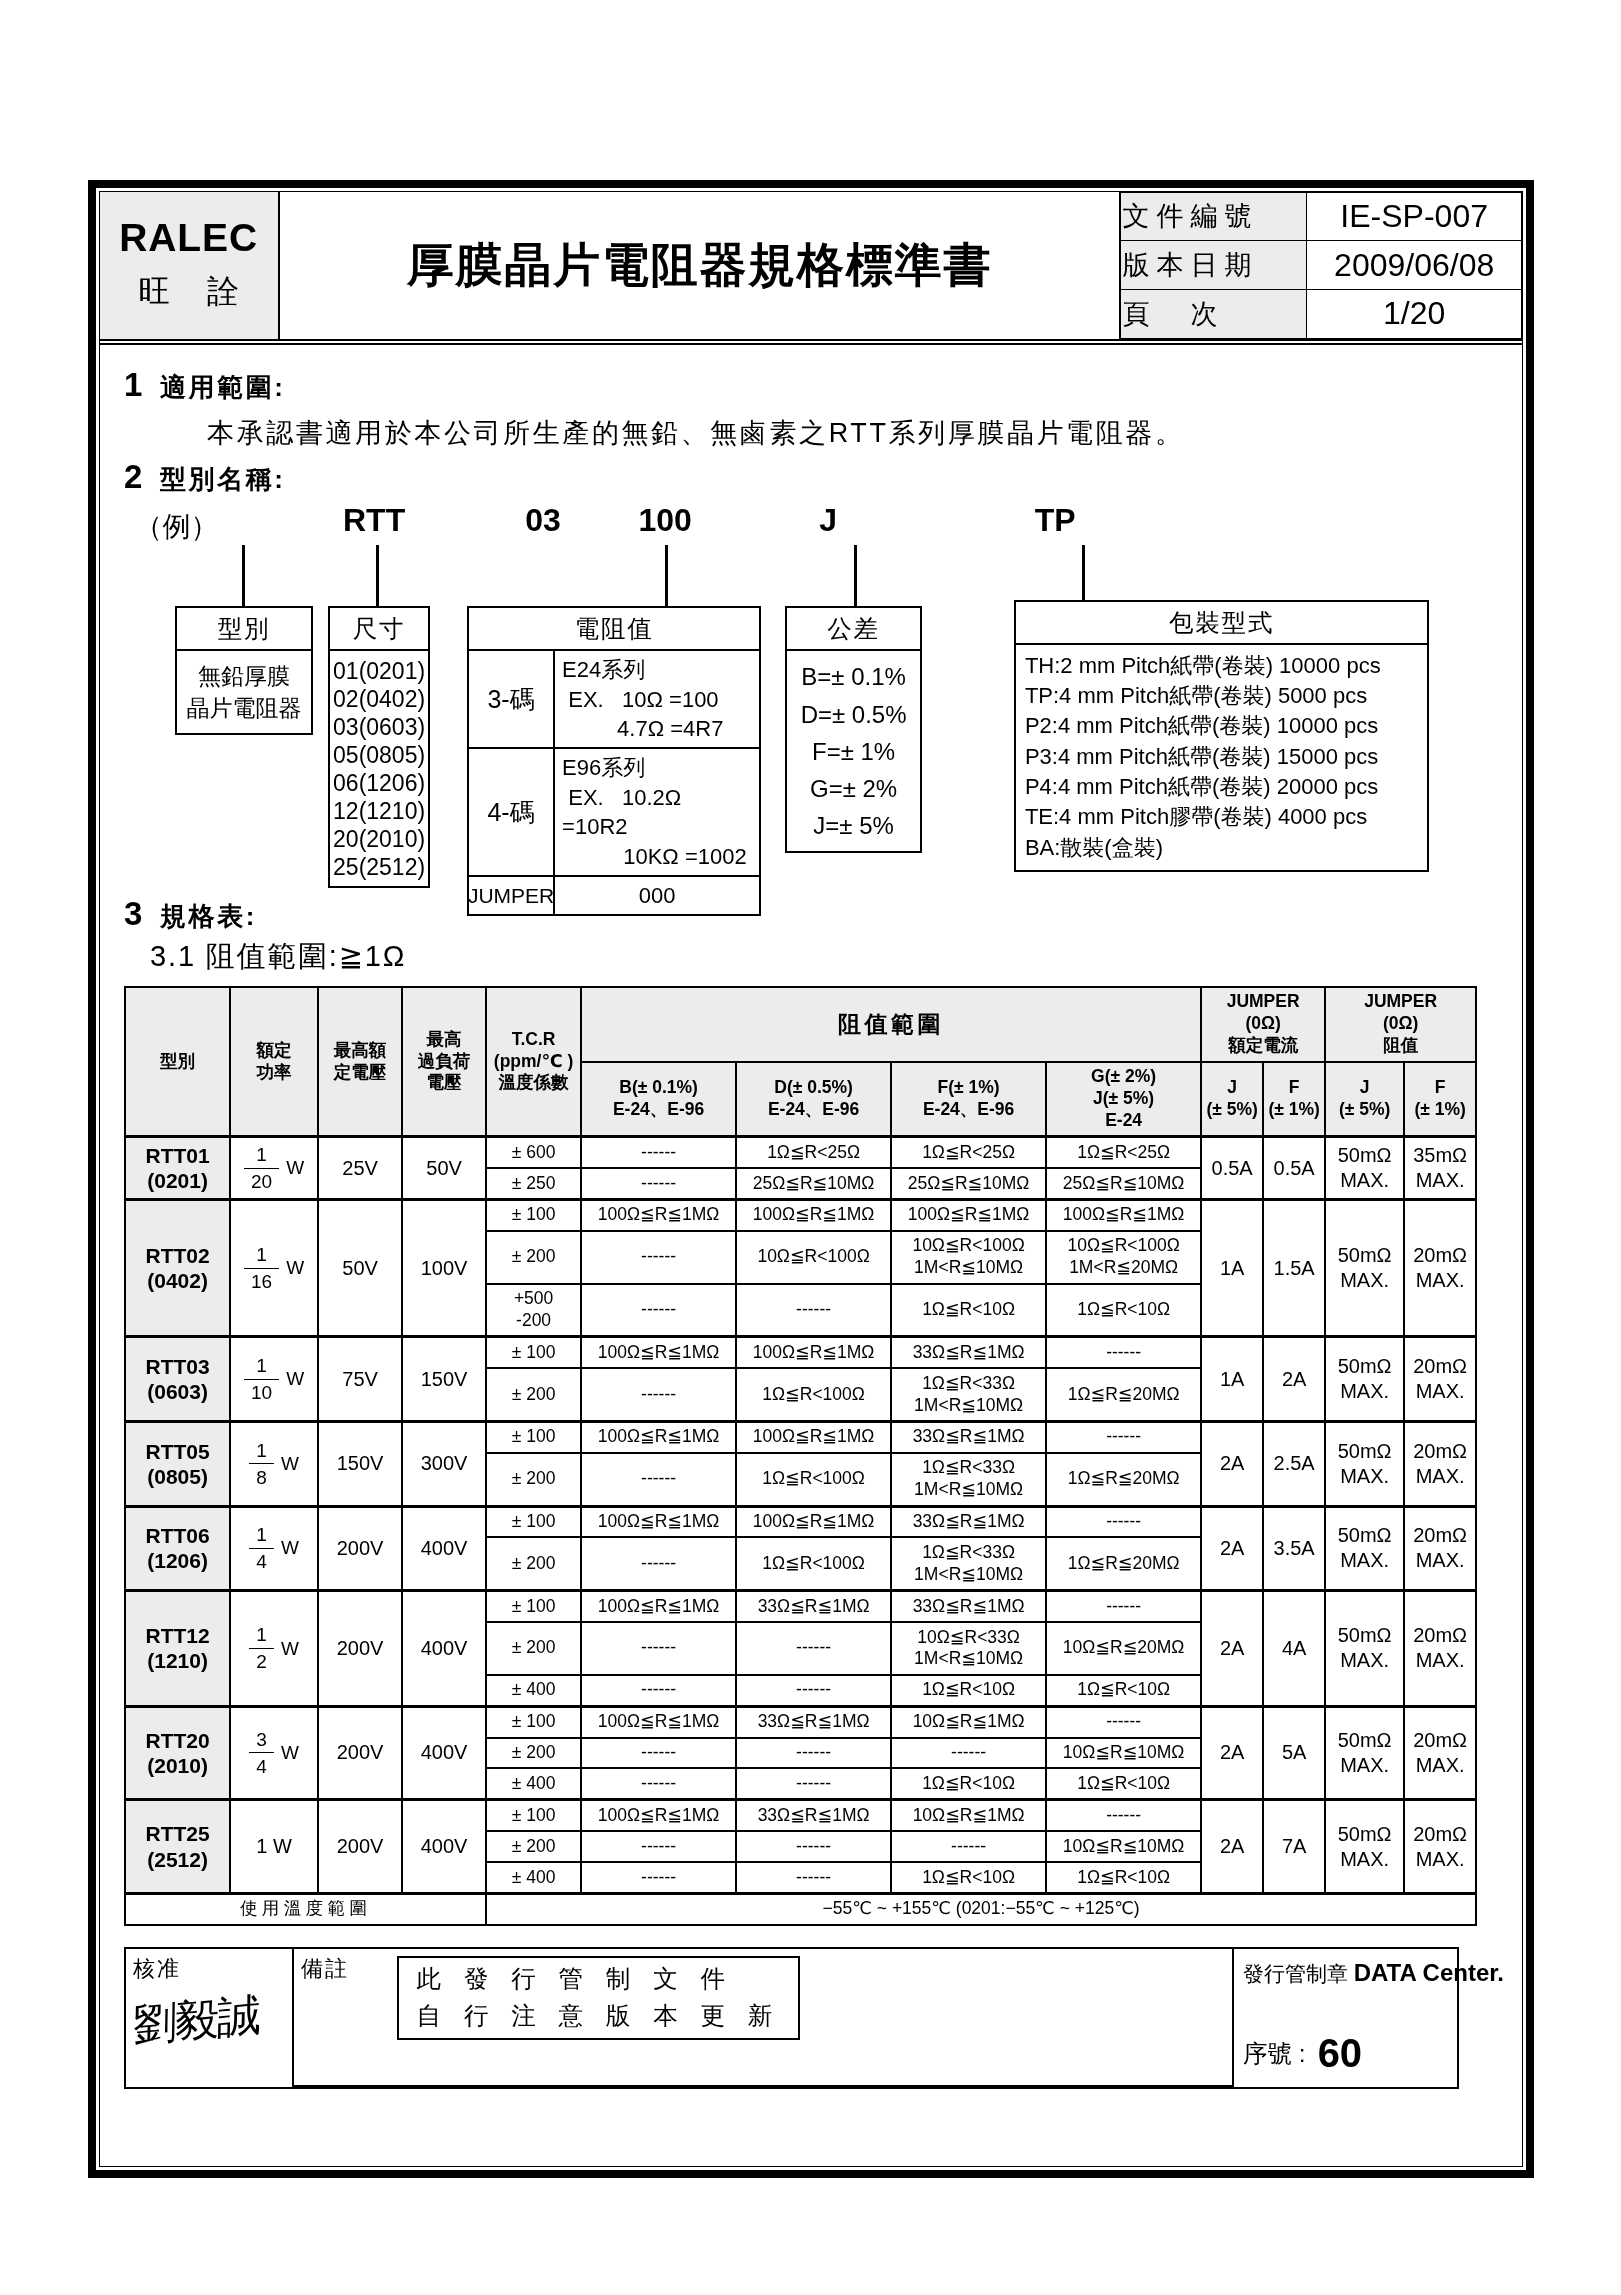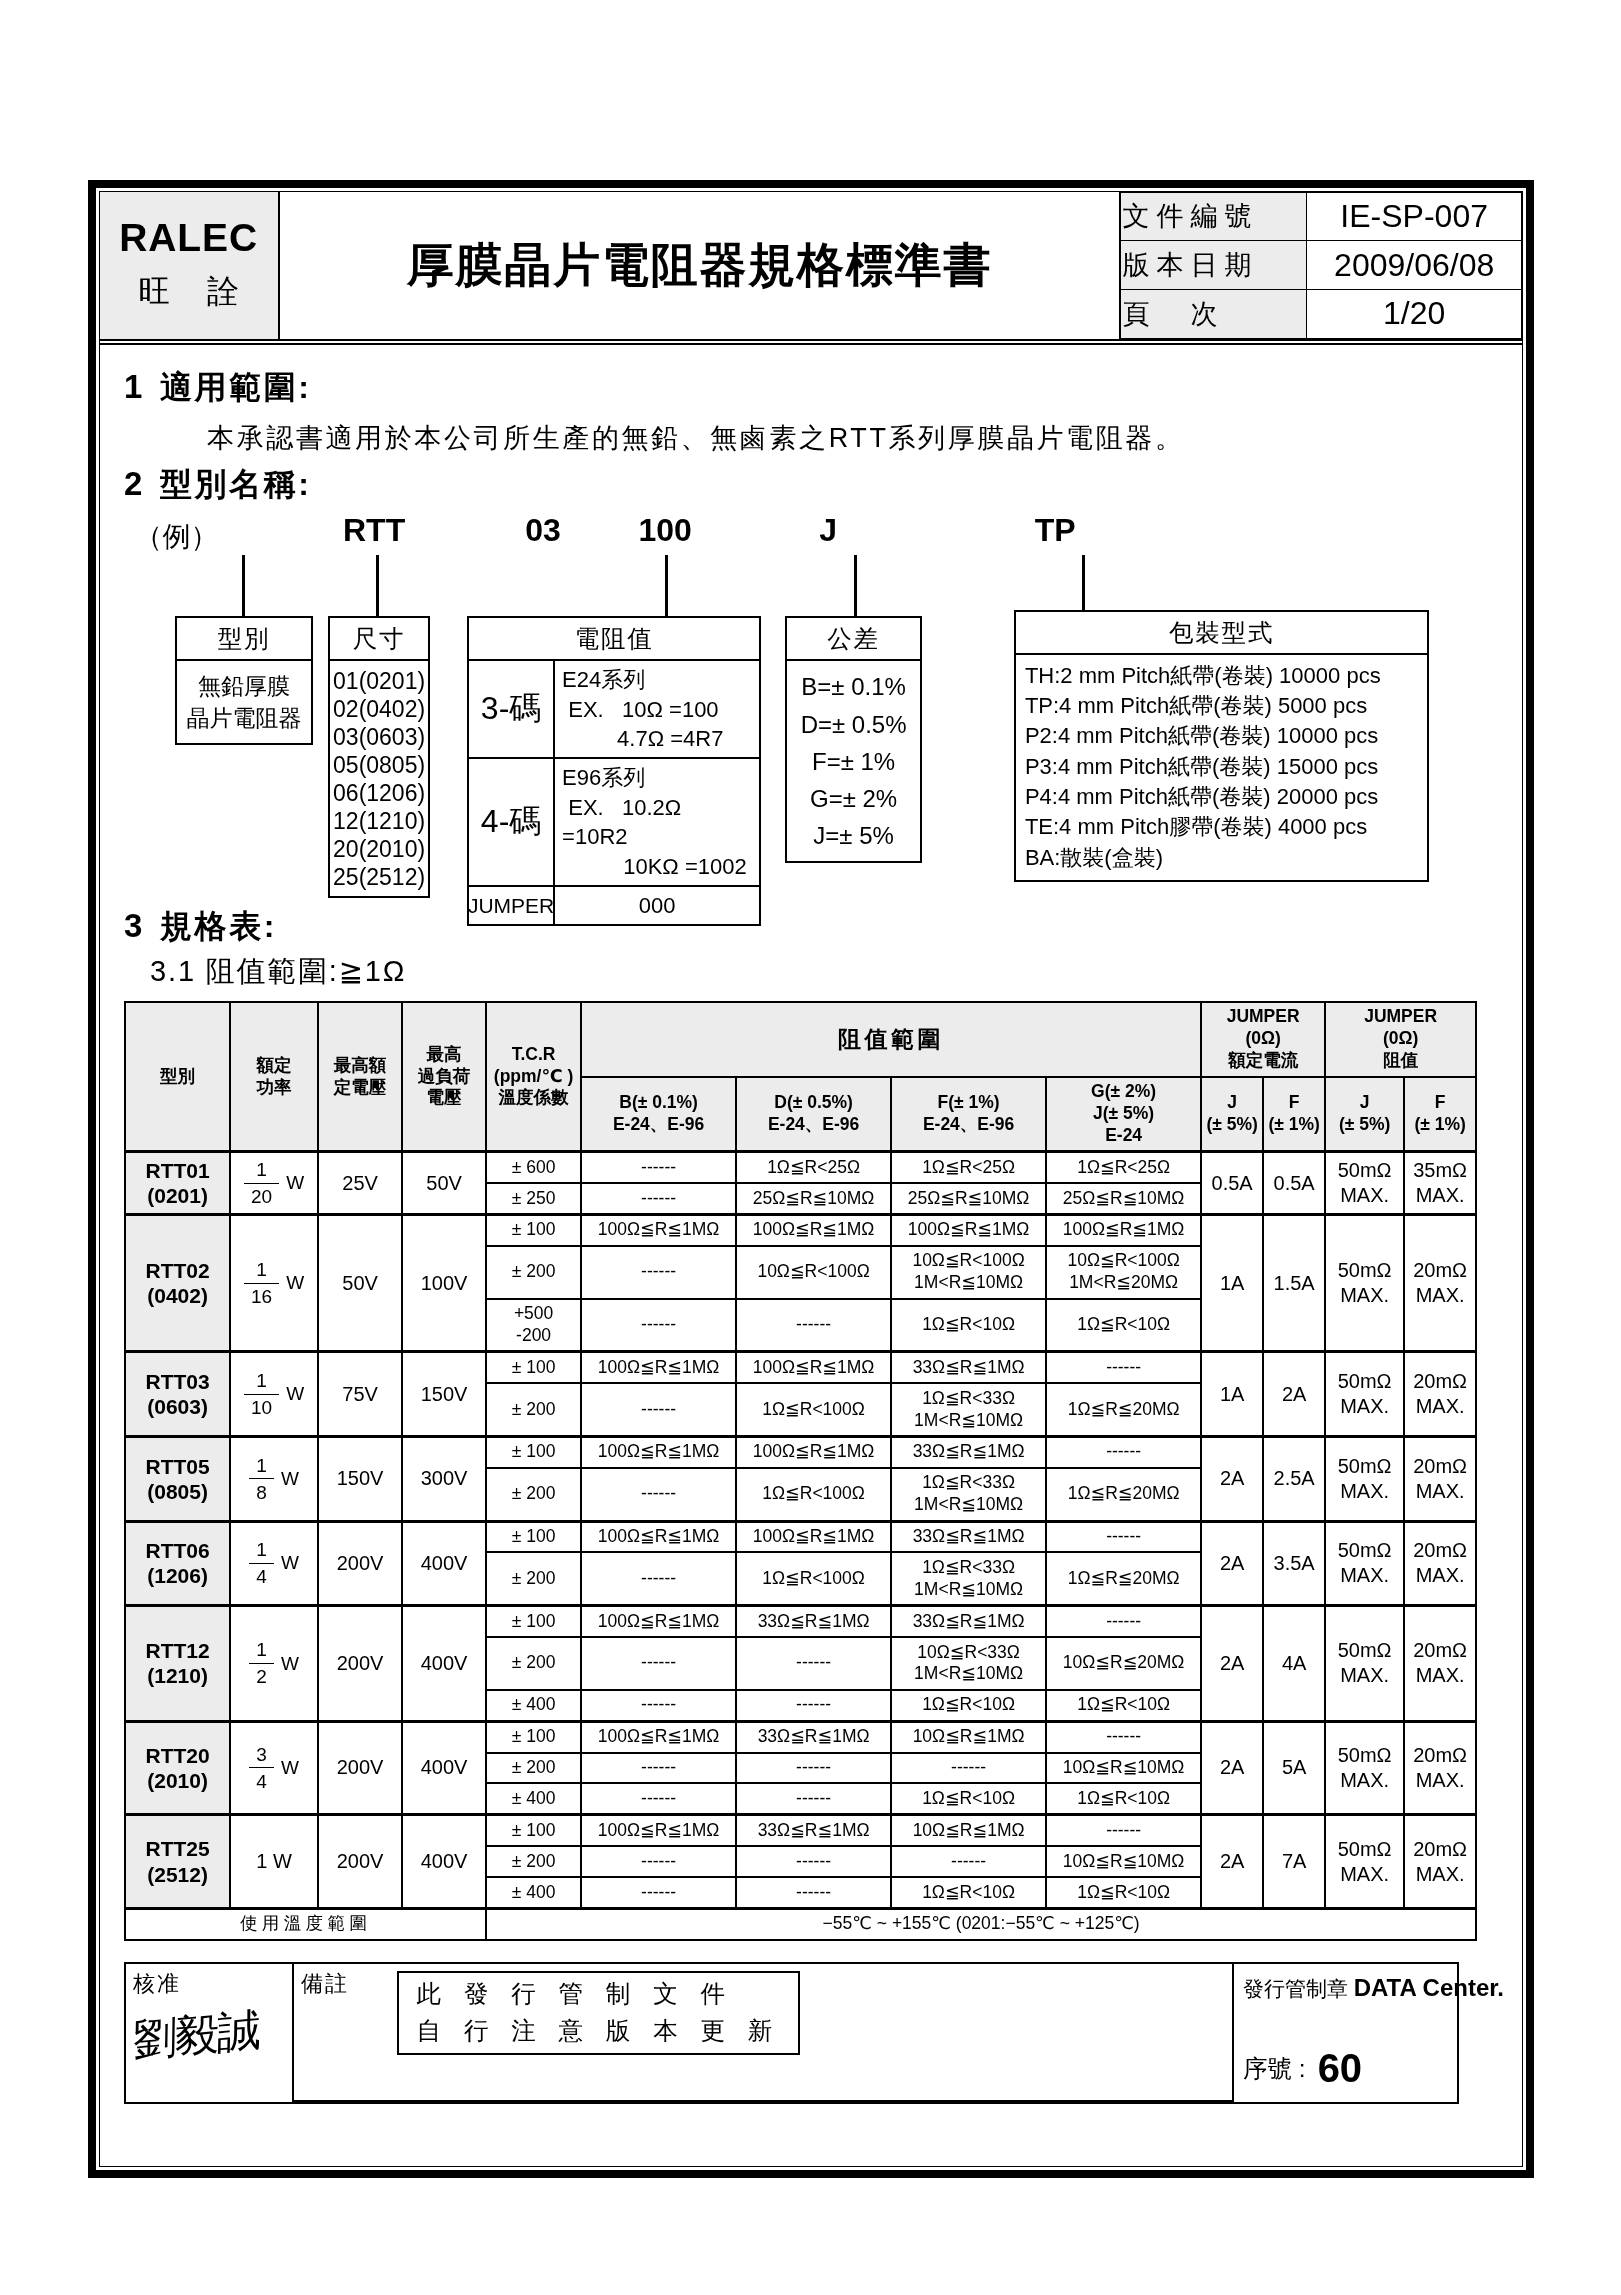--- a/index.html
+++ b/index.html
@@ -20,40 +20,40 @@
          font-size:47px;font-weight:bold;letter-spacing:1.8px;}
   .info{width:403px;flex:0 0 auto;border-collapse:collapse;border-left:2.6px solid #000;}
   .info td{border:1.8px solid #000;box-sizing:border-box;}
   .info .lbl{background:#ececec;width:186px;font-size:27px;text-align:left;letter-spacing:7px;}
   .info .val{font-size:32px;text-align:center;}
 
   
   main{flex:1;padding:14px 24.5px 0;position:relative;}
   .sec-head{display:flex;align-items:baseline;gap:17.5px;margin:7px 0 3.5px;}
   .sec-no{font-size:33px;font-weight:bold;}
-  .sec-title{font-size:32px;font-weight:600;letter-spacing:2.6px;}
+  .sec-title{font-size:26px;font-weight:600;letter-spacing:2.6px;}
   .sec1-body{margin:10.5px 0 7px 83px;font-size:27px;letter-spacing:2.6px;}
 
   
   .diagram{position:relative;height:387px;margin-top:3.5px;}
   .example-label{position:absolute;left:10.5px;top:7px;font-size:28px;}
   .code{position:absolute;top:1.8px;transform:translateX(-50%);font-size:32px;font-weight:bold;}
   .vline{position:absolute;top:44px;height:61px;width:2.6px;background:#000;}
   .dbox{position:absolute;border:2.6px solid #000;box-sizing:border-box;background:#fff;}
   .btitle{border-bottom:2.6px solid #000;text-align:center;font-size:24.5px;padding:4.4px 1.8px;letter-spacing:1.8px;}
   .box-model{left:51px;top:105px;width:138px;}
   .box-model .bbody{font-size:23px;text-align:center;padding:8.8px 1.8px;line-height:1.4;white-space:pre-line;}
   .box-size{left:204px;top:105px;width:102px;}
   .box-size .blist{padding:5.3px 0;}
   .box-size .bitem{font-size:23px;text-align:center;line-height:1.22;}
   .box-value{left:343px;top:105px;width:294px;}
   .bv-row{display:flex;border-bottom:2.6px solid #000;}
   .bv-row:last-child{border-bottom:none;}
   .bv-code{width:84px;border-right:2.6px solid #000;display:flex;align-items:center;
-           justify-content:center;font-size:32px;flex:0 0 auto;}
+           justify-content:center;font-size:25px;flex:0 0 auto;}
   .bv-desc{flex:1;font-size:22px;padding:3.5px 7px;white-space:pre-wrap;line-height:1.35;}
   .bv-center{display:flex;align-items:center;justify-content:center;white-space:normal;}
   .box-tol{left:661px;top:105px;width:137px;}
   .box-tol .blist{padding:7px 1.8px;}
   .box-tol .bitem{font-size:24px;text-align:center;line-height:1.55;}
   .box-pkg{left:890px;top:99px;width:415px;}
   .box-pkg .blist{padding:5.3px 0 7px;}
   .box-pkg .bitem{font-size:22px;padding:0.9px 8.8px;line-height:1.3;}
 
   .sec-sub{font-size:29px;margin:1.8px 0 8.8px 26px;letter-spacing:1.8px;}

